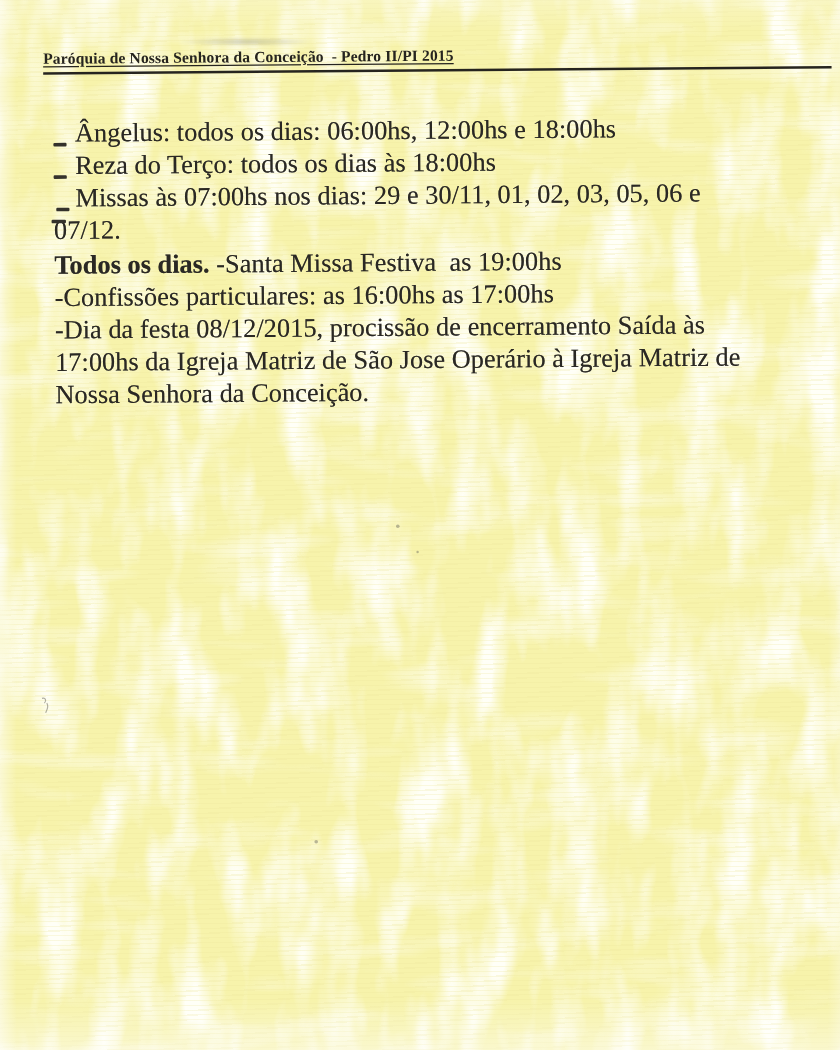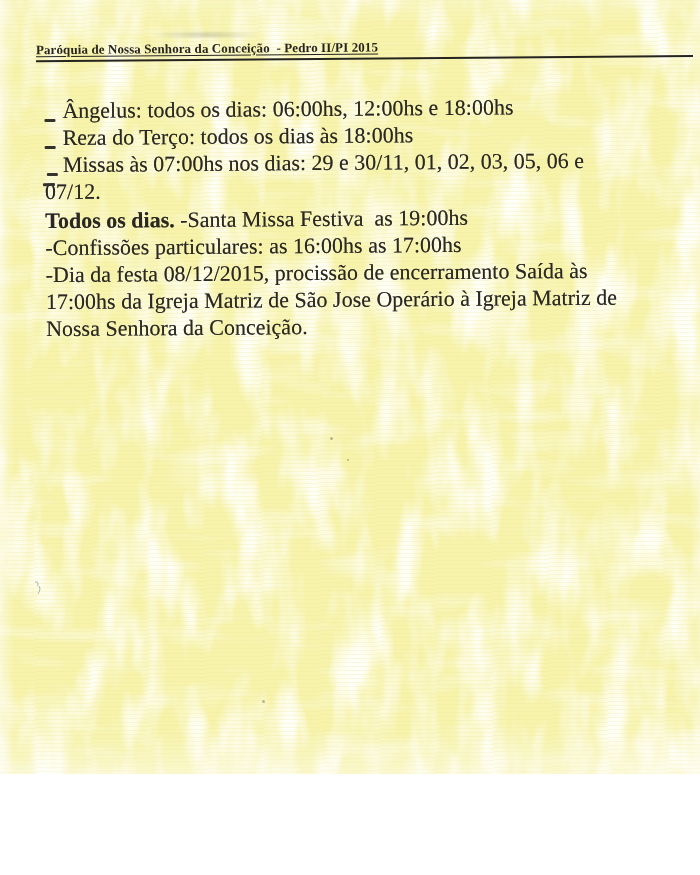--- a/index.html
+++ b/index.html
@@ -3,21 +3,21 @@
 <meta charset="utf-8">
 <style>
   html, body {
     margin: 0;
     padding: 0;
     background: #ffffff;
   }
   .page {
     position: relative;
     width: 700px;
-    height: 774px;
+    height: 875px;
     overflow: hidden;
     background: #f8f5b4;
     font-family: "Liberation Serif", serif;
   }
   .texture {
     position: absolute;
     left: 0;
     top: 0;
     display: block;
   }

